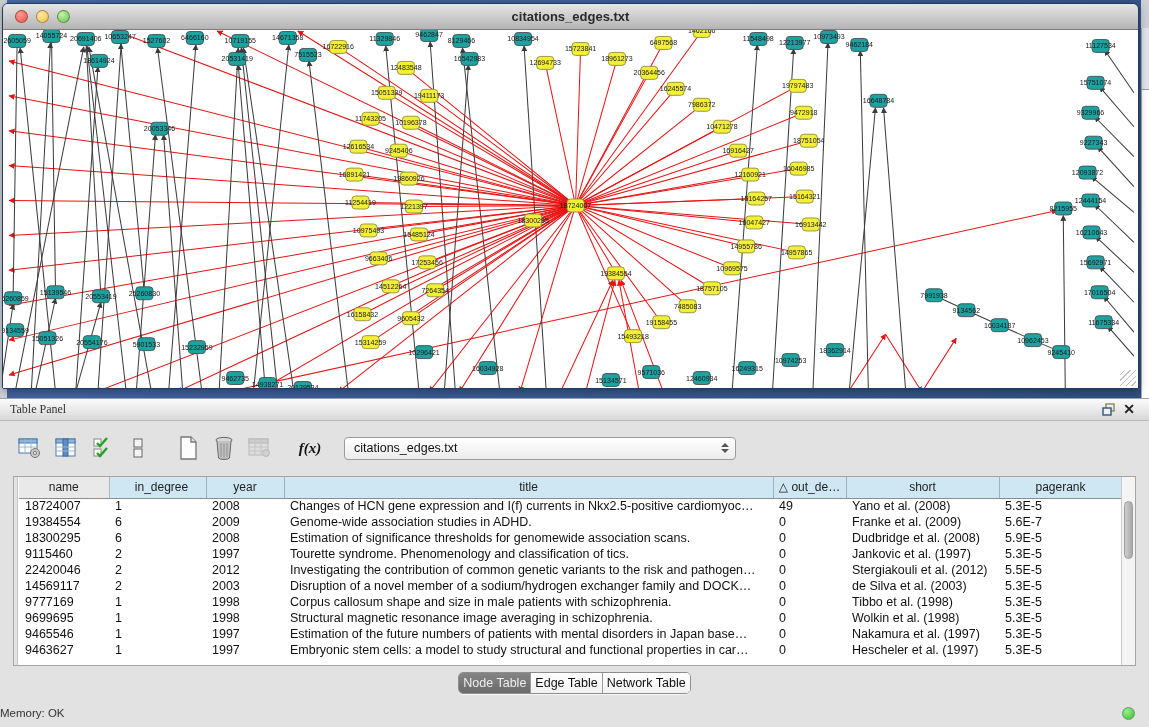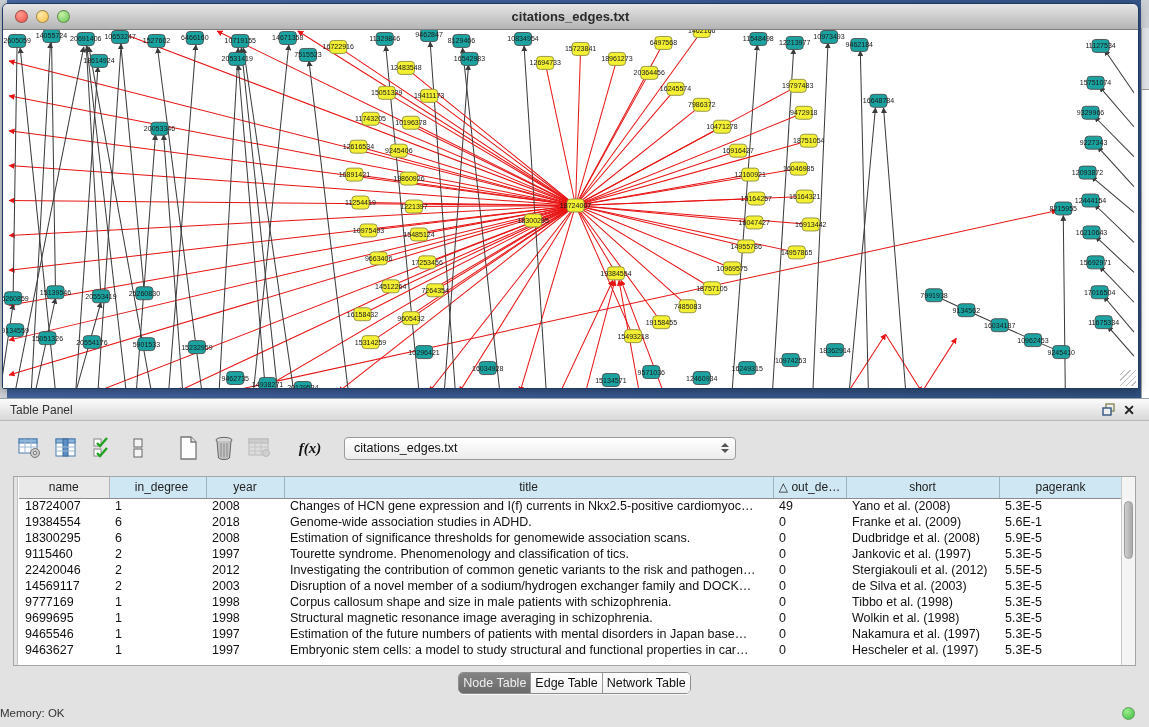--- a/index.html
+++ b/index.html
@@ -26,21 +26,21 @@
   .win-title { position:absolute; left:0; right:0; text-align:center; font-size:13px; font-weight:bold; color:#2a2a2a; }
   .canvas { flex:1 1 auto; background:#ffffff; position:relative; overflow:hidden; }
   .canvas svg { position:absolute; inset:0; width:100%; height:100%; }
   .resize-grip { position:absolute; right:2px; bottom:2px; width:16px; height:16px;
     background:repeating-linear-gradient(135deg, transparent 0 3px, #b9b9b9 3px 4px); opacity:.9; }
 
   
   .table-panel { position:relative; width:1149px; height:329px; background:#e2e2e2; }
   .tp-header { height:23px; background:linear-gradient(#fbfbfb,#d8d8d8);
     border-top:1px solid #98a0aa; border-bottom:1px solid #b9b9b9;
-    display:flex; align-items:center; padding:0 10px; }
+    display:flex; align-items:center; padding:0 10px;font-family:Liberation Serif, serif; }
   .tp-title { font-size:12px; color:#333; }
   .tp-header-spacer { flex:1; }
   .tp-hicon { width:20px; height:18px; display:flex; align-items:center; justify-content:center; cursor:default; }
   .close-x { font-size:14px; font-weight:bold; color:#222; line-height:1; }
 
   .tp-toolbar { display:flex; align-items:center; gap:4px; margin:12px 0 8px 14px; }
   .tb-btn { width:32px; height:30px; border:0; background:transparent; display:flex; align-items:center; justify-content:center; }
   .tb-gap { width:10px; }
   .fx { font-family:"Liberation Serif", serif; font-style:italic; font-weight:bold; font-size:15px; color:#111; }
   .combo { margin-left:14px; width:392px; height:23px; border:1px solid #9b9b9b; border-radius:4px;
@@ -772,25 +772,25 @@
             <td>1</td>
             <td>2008</td>
             <td>Changes of HCN gene expression and I(f) currents in Nkx2.5-positive cardiomyoc…</td>
             <td>49</td>
             <td>Yano et al. (2008)</td>
             <td>5.3E-5</td>
           </tr>
           <tr>
             <td>19384554</td>
             <td>6</td>
-            <td>2018</td>
+            <td>2009</td>
             <td>Genome-wide association studies in ADHD.</td>
             <td>0</td>
             <td>Franke et al. (2009)</td>
-            <td>5.6E-1</td>
+            <td>5.6E-7</td>
           </tr>
           <tr>
             <td>18300295</td>
             <td>6</td>
             <td>2008</td>
             <td>Estimation of significance thresholds for genomewide association scans.</td>
             <td>0</td>
             <td>Dudbridge et al. (2008)</td>
             <td>5.9E-5</td>
           </tr>

